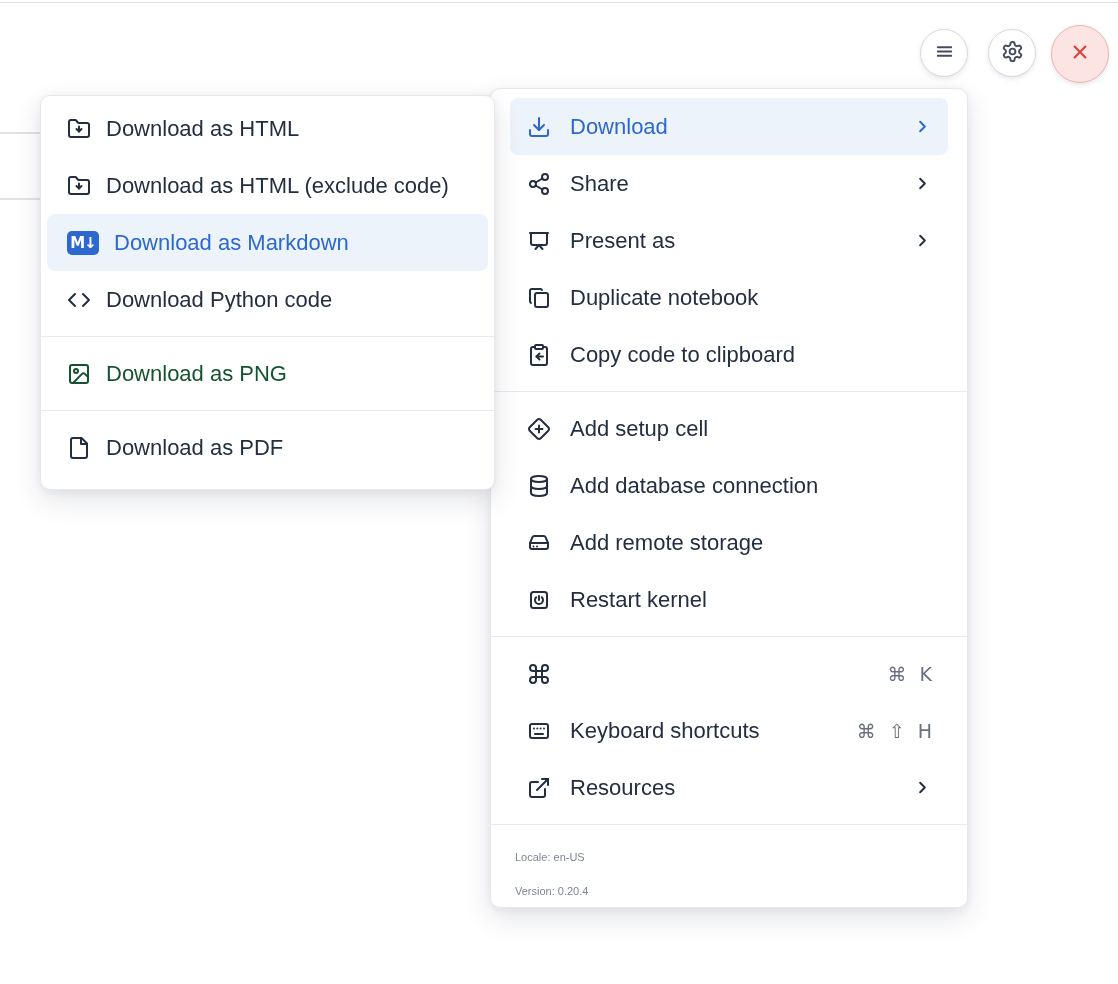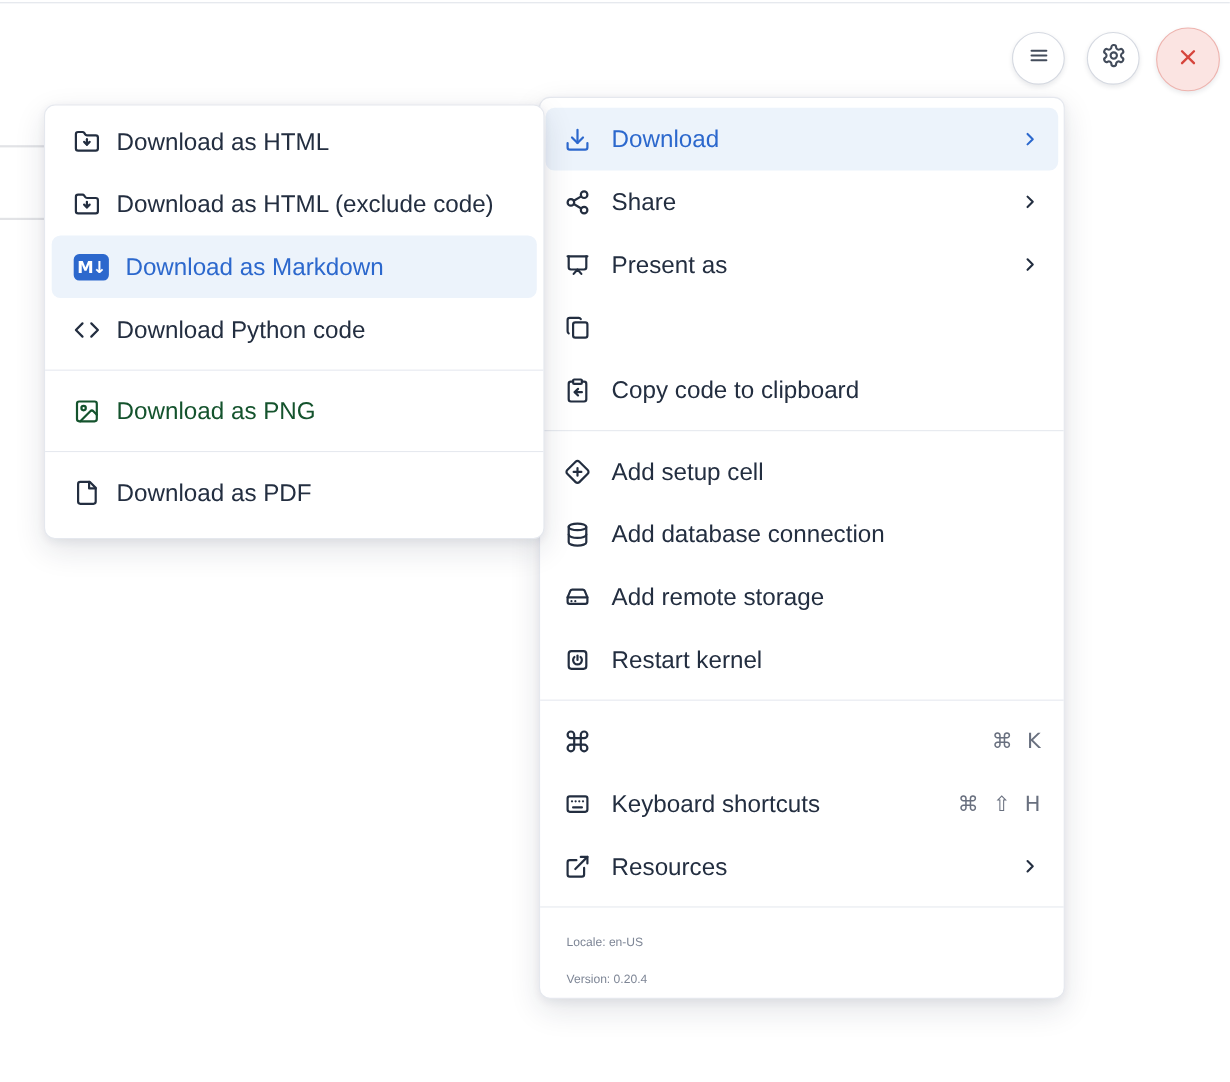--- a/index.html
+++ b/index.html
@@ -54,21 +54,21 @@
   .chev { margin-left:auto; display:flex; align-items:center; }
   .chev svg { width:19px; height:19px; fill:none; stroke:currentColor; stroke-width:2.4; stroke-linecap:round; stroke-linejoin:round; }
 
   .shortcut {
     margin-left:auto; color:#69707f; font-size:19px;
     font-family:"DejaVu Sans", sans-serif; word-spacing:7px; white-space:nowrap;
   }
 
   
   .main-menu { left:490px; top:88px; width:478px; height:820px; z-index:20; padding-top:9px; }
-  .main-menu .mi { margin:0 5px; padding:0 16px 0 17px; gap:19px; }
+  .main-menu .mi { margin:0 19px; padding:0 16px 0 17px; gap:19px; }
   .main-menu .footer { padding:7px 0 10px 0; }
   .footer-line { height:34px; display:flex; align-items:center; padding:0 24px; font-size:11px; color:#7e8696; }
 
   
   .sub-menu { left:40px; top:95px; width:455px; height:395px; z-index:30; padding-top:4px; }
   .sub-menu .mi { margin:0 6px; padding:0 12px 0 20px; gap:15px; }
 
   .md-badge {
     width:32px; height:24px; flex:0 0 auto;
     background:#2c68cd; border-radius:5px;
@@ -158,20 +158,21 @@
     </span>
   </div>
 
   <div class="mi">
     <span class="ic">
       <svg viewBox="0 0 24 24">
           <rect x="8" y="7" width="13" height="14" rx="2"></rect>
           <path d="M4 17c-.6-.4-1-1-1-1.8V5a2 2 0 0 1 2-2h8.2c.8 0 1.4.4 1.8 1"></path>
         </svg>
     </span>
+    <span class="lbl">Duplicate notebook</span>
   </div>
 
   <div class="mi">
     <span class="ic">
       <svg viewBox="0 0 24 24">
           <rect x="8" y="2" width="8" height="4" rx="1"></rect>
           <path d="M8 4H6a2 2 0 0 0-2 2v14a2 2 0 0 0 2 2h12a2 2 0 0 0 2-2V6a2 2 0 0 0-2-2h-2"></path>
           <path d="M16 13.5H9.5"></path>
           <path d="m12.5 10.5-3 3 3 3"></path>
         </svg>

